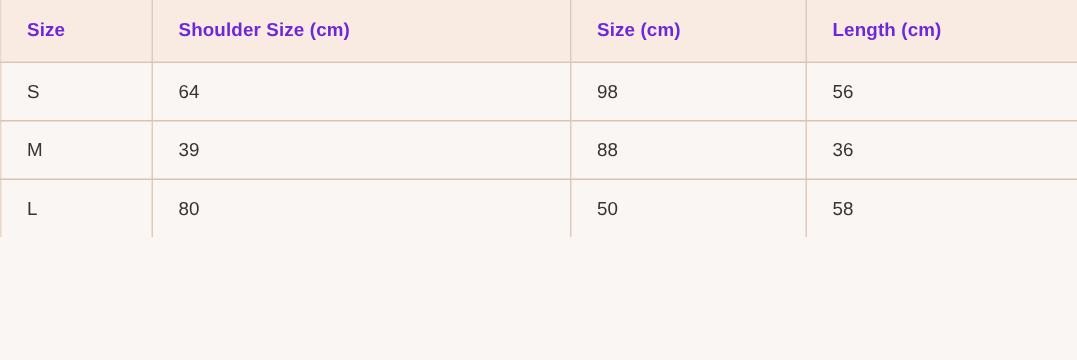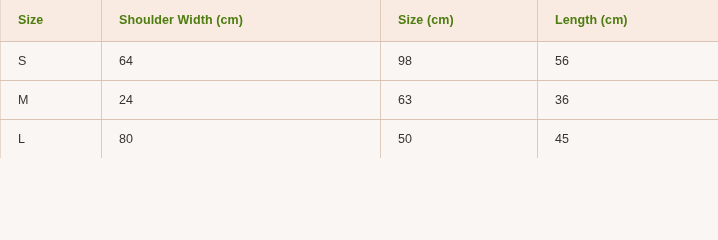--- a/index.html
+++ b/index.html
@@ -31,21 +31,21 @@
     background: #F9EBE2;
   }
 
   .size-table th {
     height: 41px;
     padding: 0 0 0 17px;
     text-align: left;
     vertical-align: middle;
     font-size: 12.5px;
     font-weight: bold;
-    color: #4d7c0f;
+    color: #6d28d9;
     letter-spacing: 0.1px;
     border-right: 1px solid #DFC9BB;
     border-bottom: 1px solid #DBC3B4;
     border-left: none;
     box-sizing: border-box;
     white-space: nowrap;
   }
 
   .size-table th:last-child {
     border-right: none;
@@ -90,38 +90,38 @@
 <table class="size-table">
   <colgroup>
     <col class="c0">
       <col class="c1">
       <col class="c2">
       <col class="c3">
   </colgroup>
   <thead>
     <tr>
       <th>Size</th>
-      <th>Shoulder Width (cm)</th>
+      <th>Shoulder Size (cm)</th>
       <th>Size (cm)</th>
       <th>Length (cm)</th>
     </tr>
   </thead>
   <tbody>
     <tr>
       <td>S</td>
       <td>64</td>
       <td>98</td>
       <td>56</td>
     </tr>
     <tr>
       <td>M</td>
-      <td>24</td>
-      <td>63</td>
+      <td>39</td>
+      <td>88</td>
       <td>36</td>
     </tr>
     <tr>
       <td>L</td>
       <td>80</td>
       <td>50</td>
-      <td>45</td>
+      <td>58</td>
     </tr>
   </tbody>
 </table>
 
 </body></html>

